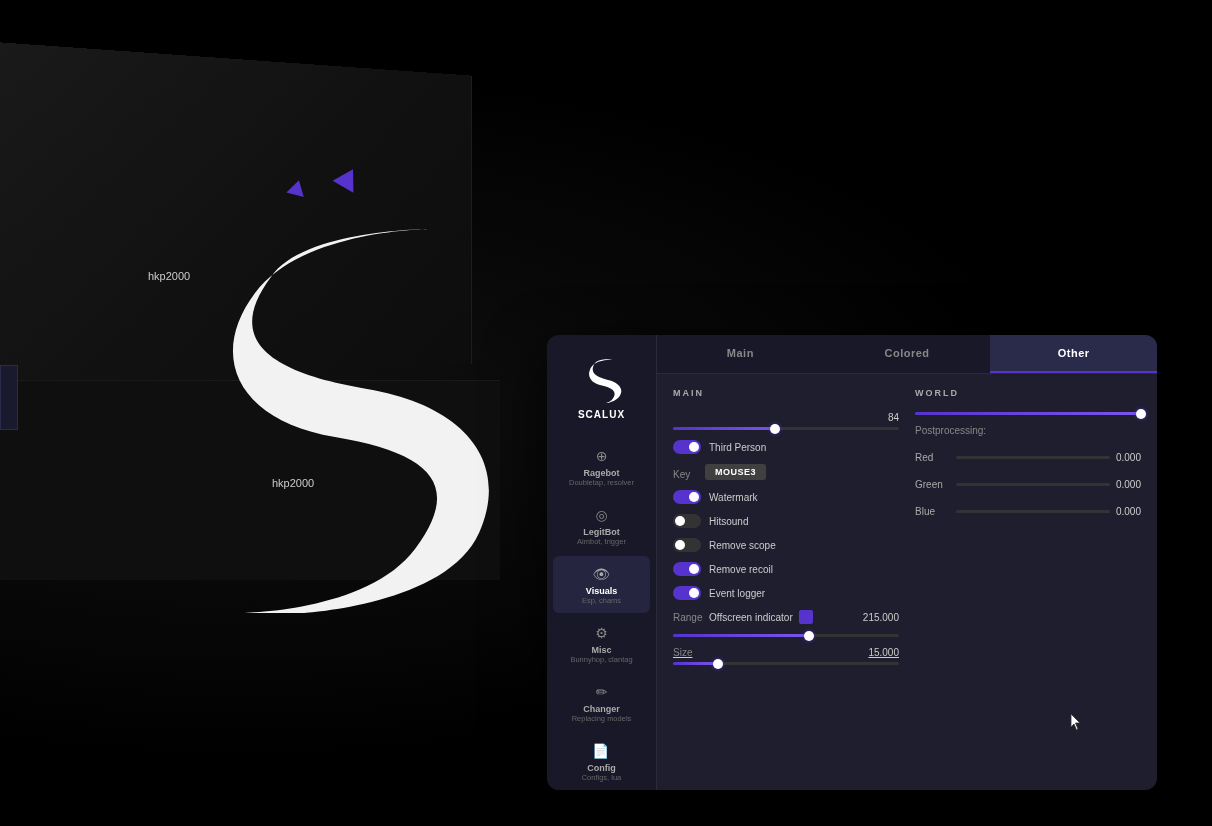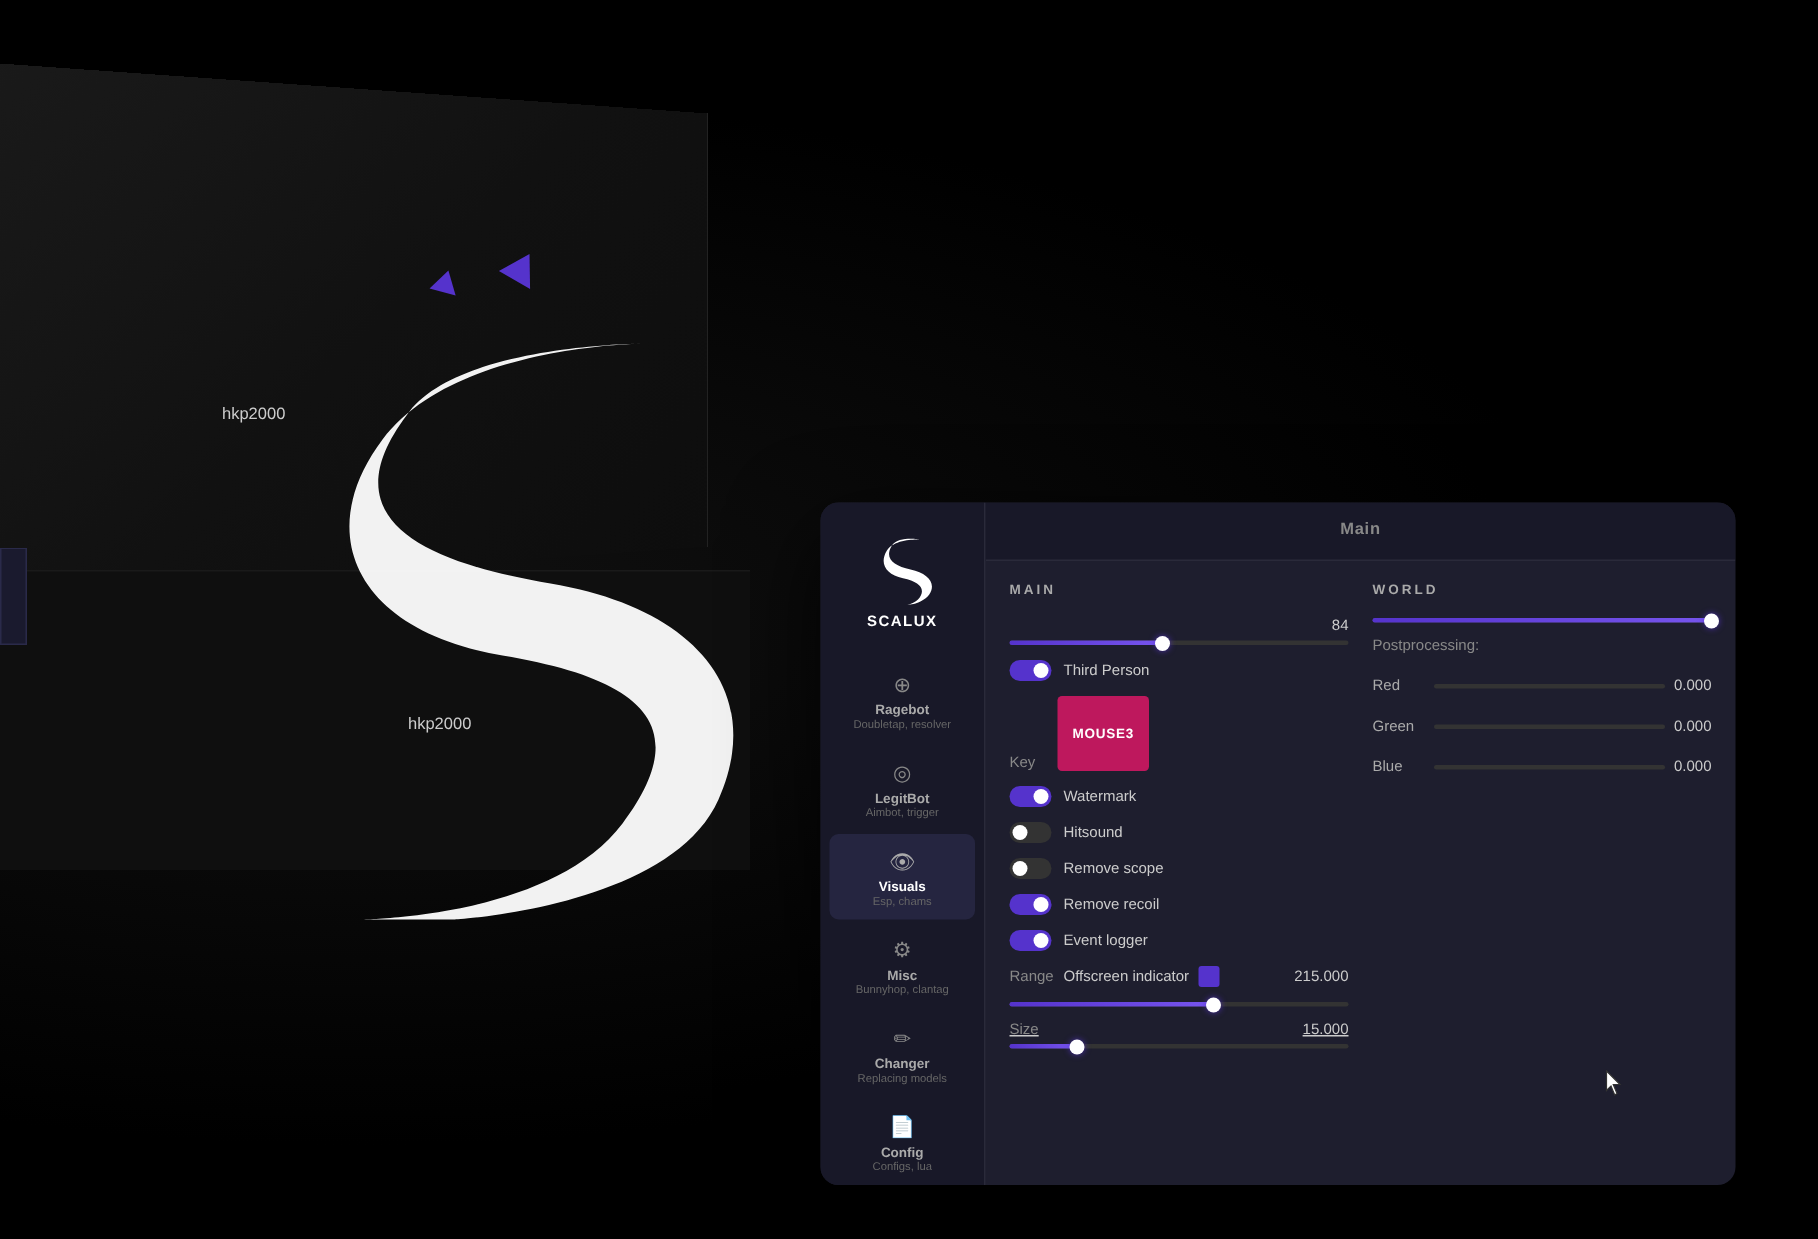--- a/index.html
+++ b/index.html
@@ -295,25 +295,25 @@
       display: flex;
       align-items: flex-end;
       gap: 8px;
     }
     .key-label {
       color: #888;
       font-size: 10px;
       width: 24px;
     }
     .key-badge {
-      background: #be185d;
+      background: #404040;
       color: #fff;
       font-size: 9px;
       font-weight: 700;
-      padding: 20px 10px;
+      padding: 3px 10px;
       border-radius: 3px;
       letter-spacing: 0.5px;
     }
 
     
     .third-person-row {
       display: flex;
       align-items: center;
       gap: 8px;
     }
@@ -467,20 +467,22 @@
         <div class="sidebar-item-sub">Configs, lua</div>
       </div>
     </div>
 
   </div>
 
   <div class="content">
 
     <div class="tabs">
       <div class="tab">Main</div>
+      <div class="tab">Colored</div>
+      <div class="tab active">Other</div>
     </div>
 
     <div class="tab-content">
 
       <div class="col-left">
         <div class="section-title">MAIN</div>
 
         <div class="slider-row">
           <div class="slider-value-row">
             <span>84</span>

